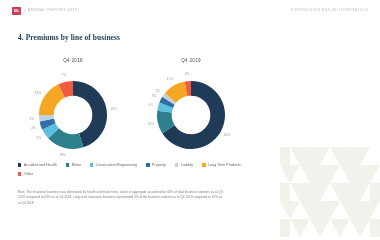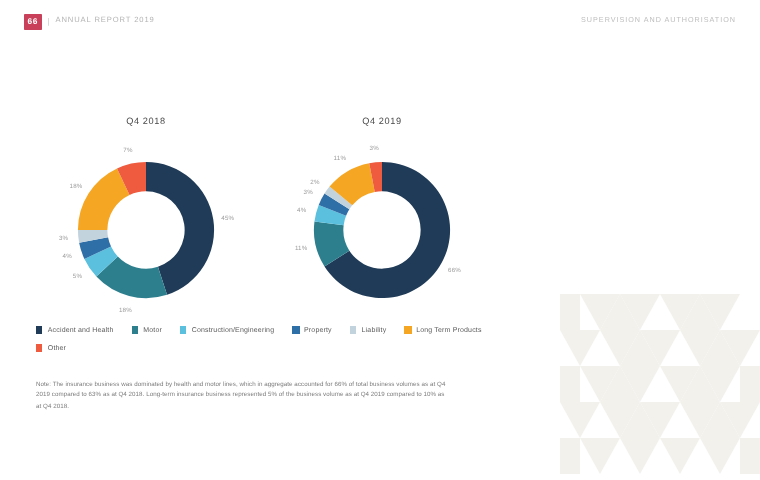--- a/index.html
+++ b/index.html
@@ -207,20 +207,21 @@
 
   <div class="header">
     <div class="header-left">
       <span class="page-num">66</span>
       <span class="header-sep">|</span>
       <span class="header-doc">ANNUAL REPORT 2019</span>
     </div>
     <div class="header-section">SUPERVISION AND AUTHORISATION</div>
   </div>
 
+  <div class="fig-title">4. Premiums by line of business</div>
 
   <div class="charts">
 
     <div class="chart-block">
       <div class="chart-label">Q4 2018</div>
       <div class="donut-wrap">
         <svg viewBox="0 0 100 100" width="92" height="92" id="donut-0" aria-hidden="true">
             <path d="M 50 13 A 37 37 0 0 1 61.433628791873055 85.18909110292068 L 56.489356881873896 69.97218684219823 A 21 21 0 0 0 50 29 Z" fill="#1f3b57"></path>
             <path d="M 61.433628791873055 85.18909110292068 A 37 37 0 0 1 23.028160785407767 75.32824291936147 L 34.69165882415035 64.37548922450246 A 21 21 0 0 0 56.489356881873896 69.97218684219823 Z" fill="#2e7f8e"></path>
             <path d="M 23.028160785407767 75.32824291936147 A 37 37 0 0 1 16.521399058757275 65.75383378790768 L 30.99863189821359 58.94136512286652 A 21 21 0 0 0 34.69165882415035 64.37548922450246 Z" fill="#5bc0de"></path>

